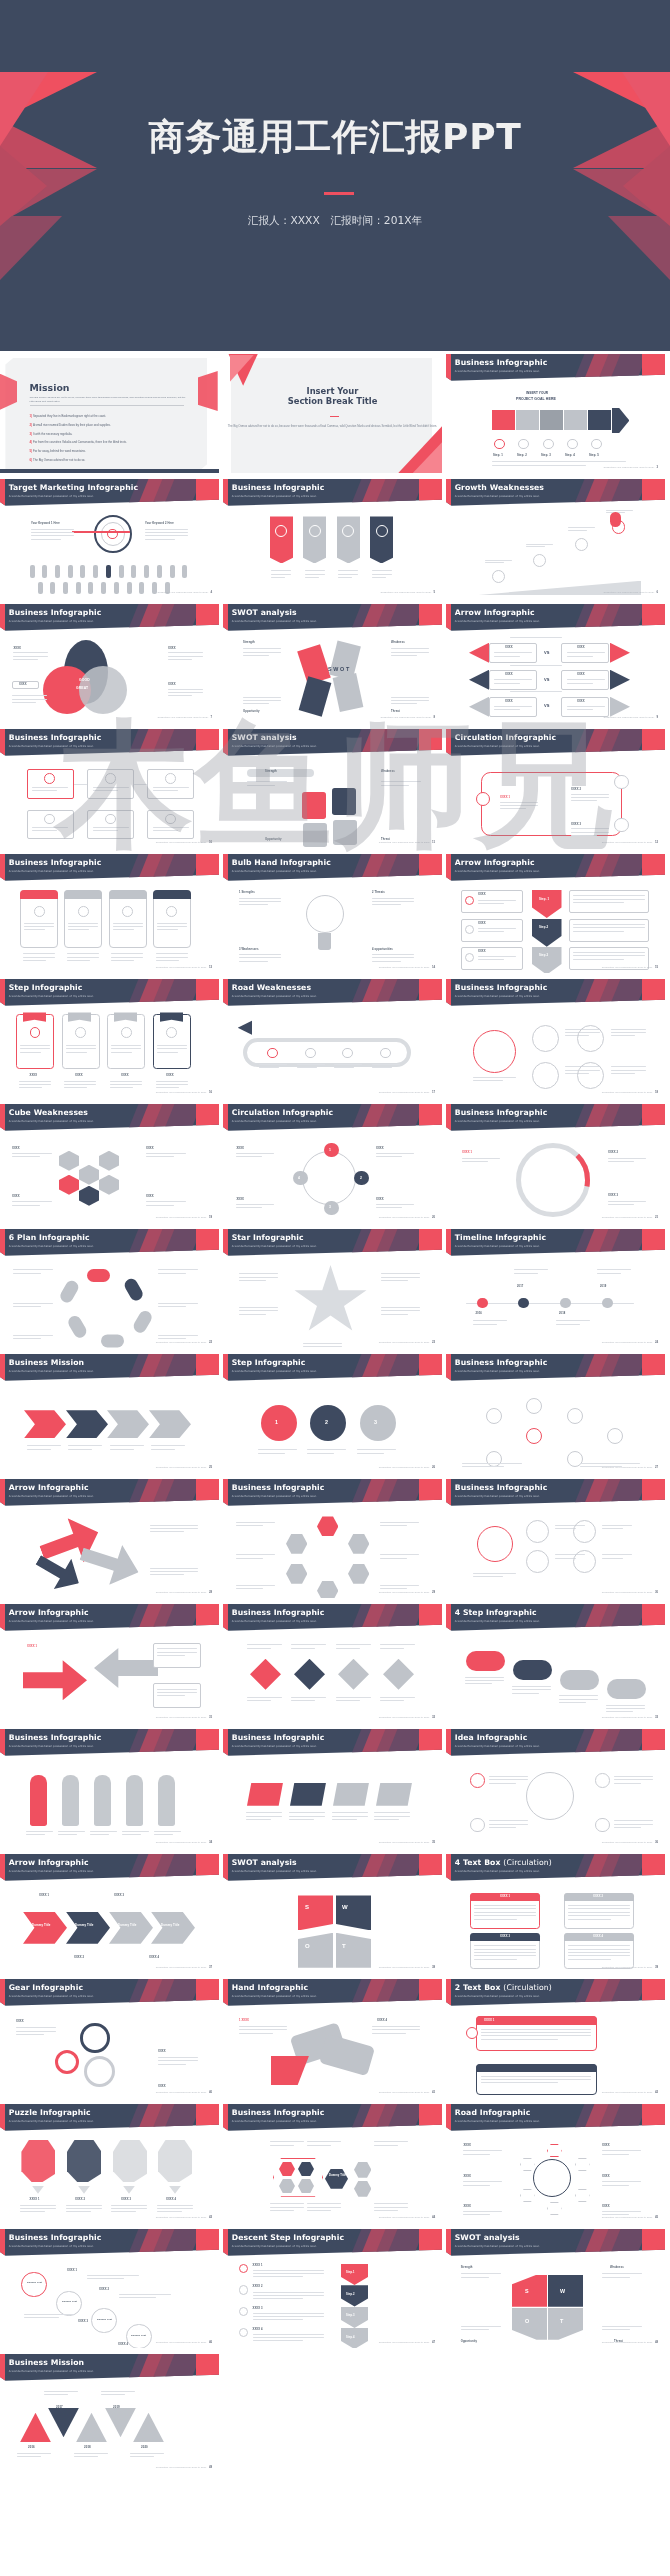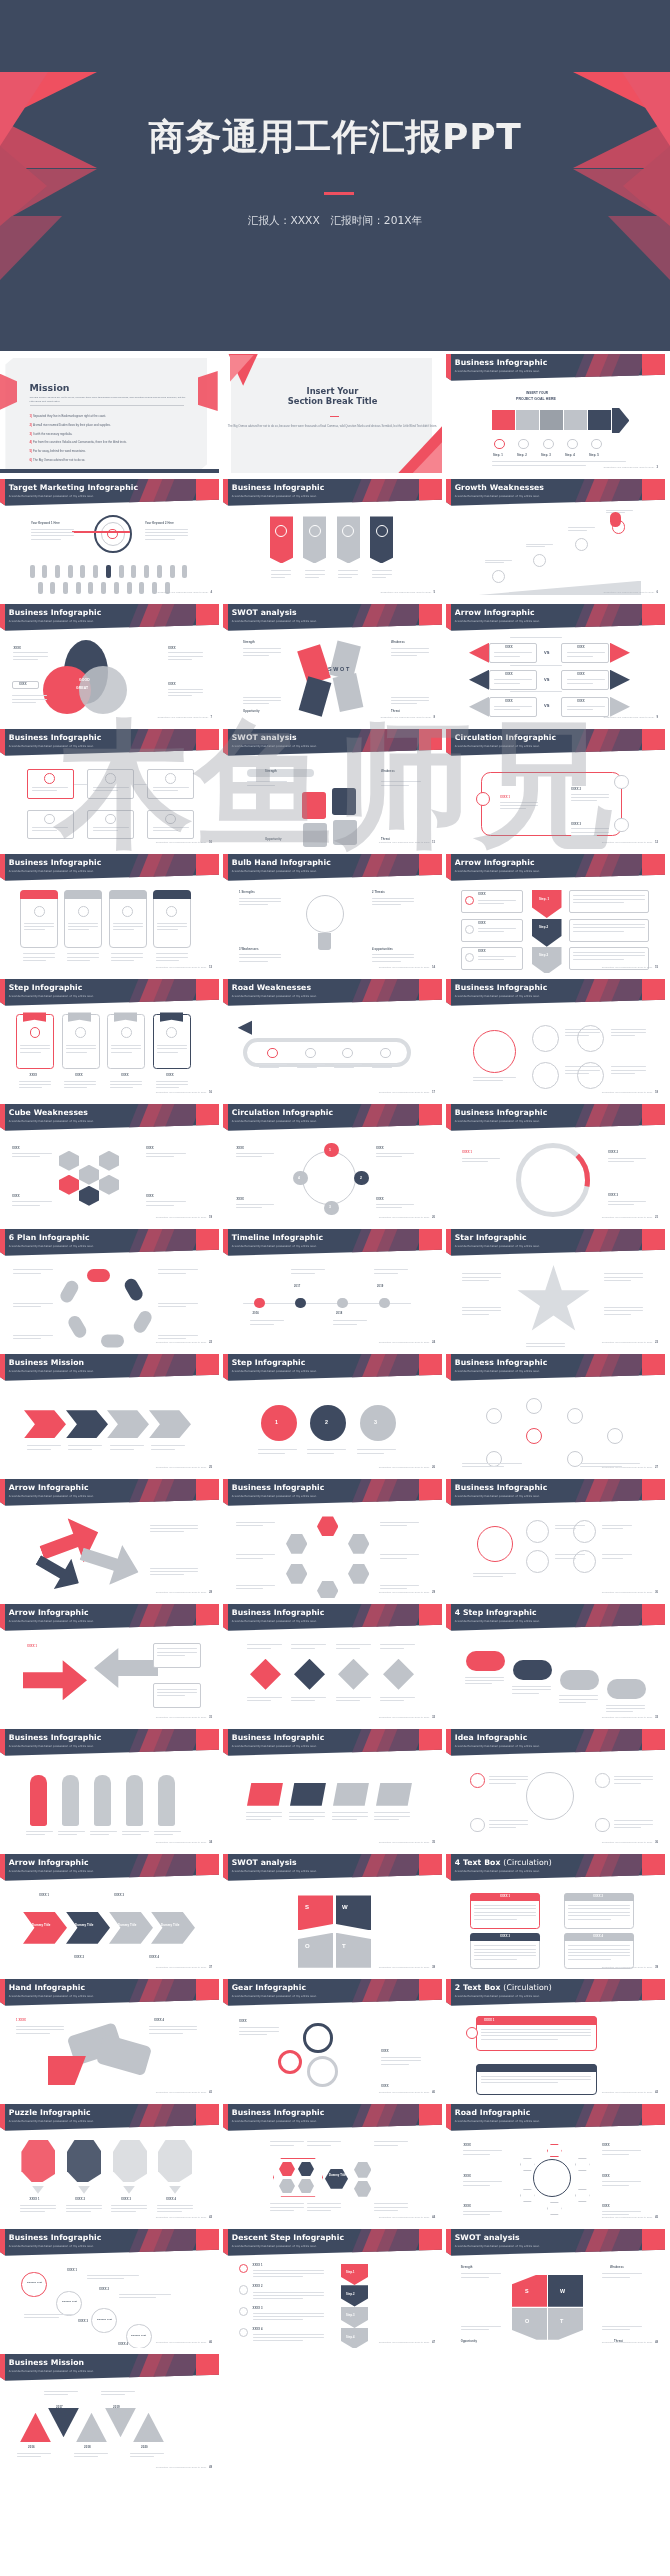--- a/index.html
+++ b/index.html
@@ -1153,20 +1153,52 @@
       <div class="cell">
         <div class="slide">
           <div class="sl-head">
             <div class="accent-left"></div>
             <div class="diag dg4"></div>
             <div class="diag dg3"></div>
             <div class="diag dg2"></div>
             <div class="diag dg1"></div>
             <div class="accent-right"></div>
           </div>
+          <div class="sl-title">Star Infographic</div>
+          <div class="sl-sub">A wonderful serenity has taken possession of my entire soul.</div>
+          <div class="sl-body">
+            <div class="art" style="left:70px;top:9.4px;width:75px;height:72px;background:#d9dce0;clip-path:polygon(50% 0,61% 35%,98% 35%,68% 57%,79% 91%,50% 70%,21% 91%,32% 57%,2% 35%,39% 35%);"></div>
+            <div class="txtline" style="left:16px;top:17.4px;width:39px;"></div>
+            <div class="txtline" style="left:16px;top:21px;width:39px;"></div>
+            <div class="txtline" style="left:16px;top:24px;width:27px;"></div>
+            <div class="txtline" style="left:158px;top:17.4px;width:39px;"></div>
+            <div class="txtline" style="left:158px;top:21px;width:39px;"></div>
+            <div class="txtline" style="left:158px;top:24px;width:27px;"></div>
+            <div class="txtline" style="left:16px;top:51px;width:39px;"></div>
+            <div class="txtline" style="left:16px;top:54px;width:39px;"></div>
+            <div class="txtline" style="left:16px;top:58px;width:27px;"></div>
+            <div class="txtline" style="left:158px;top:51px;width:39px;"></div>
+            <div class="txtline" style="left:158px;top:54px;width:39px;"></div>
+            <div class="txtline" style="left:158px;top:58px;width:27px;"></div>
+            <div class="txtline" style="left:80px;top:87px;width:39px;"></div>
+            <div class="txtline" style="left:80px;top:90px;width:39px;"></div>
+          </div>
+          <div class="sl-foot">Consulting your business from Goal to Goal.<b>23</b></div>
+        </div>
+      </div>
+      <div class="cell">
+        <div class="slide">
+          <div class="sl-head">
+            <div class="accent-left"></div>
+            <div class="diag dg4"></div>
+            <div class="diag dg3"></div>
+            <div class="diag dg2"></div>
+            <div class="diag dg1"></div>
+            <div class="accent-right"></div>
+          </div>
           <div class="sl-title">Timeline Infographic</div>
           <div class="sl-sub">A wonderful serenity has taken possession of my entire soul.</div>
           <div class="sl-body">
             <div class="txtline" style="left:20px;top:47px;width:168px;height:1.3px;"></div>
             <div class="art" style="left:31px;top:42px;width:10.7px;height:10.7px;background:#ef5060;border-radius:50%;"></div>
             <div class="lbl" style="left:29.5px;top:56px;">2016</div>
             <div class="txtline" style="left:27px;top:64px;width:34px;"></div>
             <div class="txtline" style="left:27px;top:68px;width:23.5px;"></div>
             <div class="art" style="left:72px;top:42px;width:10.7px;height:10.7px;background:#3e4a60;border-radius:50%;"></div>
             <div class="lbl" style="left:71px;top:29.5px;">2017</div>
@@ -1175,52 +1207,20 @@
             <div class="art" style="left:114px;top:42px;width:10.7px;height:10.7px;background:#bfc3c9;border-radius:50%;"></div>
             <div class="lbl" style="left:113px;top:56px;">2018</div>
             <div class="txtline" style="left:110px;top:64px;width:34px;"></div>
             <div class="txtline" style="left:110px;top:68px;width:23.5px;"></div>
             <div class="art" style="left:156px;top:42px;width:10.7px;height:10.7px;background:#bfc3c9;border-radius:50%;"></div>
             <div class="lbl" style="left:154px;top:29.5px;">2019</div>
             <div class="txtline" style="left:151px;top:13.4px;width:34px;"></div>
             <div class="txtline" style="left:151px;top:17px;width:23.5px;"></div>
           </div>
           <div class="sl-foot">Consulting your business from Goal to Goal.<b>24</b></div>
-        </div>
-      </div>
-      <div class="cell">
-        <div class="slide">
-          <div class="sl-head">
-            <div class="accent-left"></div>
-            <div class="diag dg4"></div>
-            <div class="diag dg3"></div>
-            <div class="diag dg2"></div>
-            <div class="diag dg1"></div>
-            <div class="accent-right"></div>
-          </div>
-          <div class="sl-title">Star Infographic</div>
-          <div class="sl-sub">A wonderful serenity has taken possession of my entire soul.</div>
-          <div class="sl-body">
-            <div class="art" style="left:70px;top:9.4px;width:75px;height:72px;background:#d9dce0;clip-path:polygon(50% 0,61% 35%,98% 35%,68% 57%,79% 91%,50% 70%,21% 91%,32% 57%,2% 35%,39% 35%);"></div>
-            <div class="txtline" style="left:16px;top:17.4px;width:39px;"></div>
-            <div class="txtline" style="left:16px;top:21px;width:39px;"></div>
-            <div class="txtline" style="left:16px;top:24px;width:27px;"></div>
-            <div class="txtline" style="left:158px;top:17.4px;width:39px;"></div>
-            <div class="txtline" style="left:158px;top:21px;width:39px;"></div>
-            <div class="txtline" style="left:158px;top:24px;width:27px;"></div>
-            <div class="txtline" style="left:16px;top:51px;width:39px;"></div>
-            <div class="txtline" style="left:16px;top:54px;width:39px;"></div>
-            <div class="txtline" style="left:16px;top:58px;width:27px;"></div>
-            <div class="txtline" style="left:158px;top:51px;width:39px;"></div>
-            <div class="txtline" style="left:158px;top:54px;width:39px;"></div>
-            <div class="txtline" style="left:158px;top:58px;width:27px;"></div>
-            <div class="txtline" style="left:80px;top:87px;width:39px;"></div>
-            <div class="txtline" style="left:80px;top:90px;width:39px;"></div>
-          </div>
-          <div class="sl-foot">Consulting your business from Goal to Goal.<b>23</b></div>
         </div>
       </div>
       <div class="cell">
         <div class="slide">
           <div class="sl-head">
             <div class="accent-left"></div>
             <div class="diag dg4"></div>
             <div class="diag dg3"></div>
             <div class="diag dg2"></div>
             <div class="diag dg1"></div>
@@ -1698,65 +1698,65 @@
       <div class="cell">
         <div class="slide">
           <div class="sl-head">
             <div class="accent-left"></div>
             <div class="diag dg4"></div>
             <div class="diag dg3"></div>
             <div class="diag dg2"></div>
             <div class="diag dg1"></div>
             <div class="accent-right"></div>
           </div>
-          <div class="sl-title">Hand Infographic</div>
-          <div class="sl-sub">A wonderful serenity has taken possession of my entire soul.</div>
-          <div class="sl-body">
-            <div class="art" style="left:70px;top:23px;width:50px;height:29.5px;background:#bfc3c9;border-radius:5.4px;transform:rotate(-18deg);"></div>
-            <div class="art" style="left:99px;top:34px;width:50px;height:29.5px;background:#bfc3c9;border-radius:5.4px;transform:rotate(16deg);"></div>
-            <div class="art" style="left:48px;top:50px;width:38px;height:29.5px;background:#ef5060;clip-path:polygon(0 0,100% 0,70% 100%,0 100%);"></div>
-            <div class="lbl r" style="left:16px;top:13.4px;">1  XXXX</div>
-            <div class="txtline" style="left:16px;top:20px;width:48px;"></div>
-            <div class="txtline" style="left:16px;top:23.5px;width:48px;"></div>
-            <div class="txtline" style="left:16px;top:27px;width:34px;"></div>
-            <div class="lbl" style="left:154px;top:13.4px;">XXXX  4</div>
-            <div class="txtline" style="left:149px;top:20px;width:48px;"></div>
-            <div class="txtline" style="left:149px;top:23.5px;width:48px;"></div>
-            <div class="txtline" style="left:149px;top:27px;width:34px;"></div>
-          </div>
-          <div class="sl-foot">Consulting your business from Goal to Goal.<b>41</b></div>
-        </div>
-      </div>
-      <div class="cell">
-        <div class="slide">
-          <div class="sl-head">
-            <div class="accent-left"></div>
-            <div class="diag dg4"></div>
-            <div class="diag dg3"></div>
-            <div class="diag dg2"></div>
-            <div class="diag dg1"></div>
-            <div class="accent-right"></div>
-          </div>
           <div class="sl-title">Gear Infographic</div>
           <div class="sl-sub">A wonderful serenity has taken possession of my entire soul.</div>
           <div class="sl-body">
             <div class="ring navy" style="left:80px;top:17.4px;width:29.5px;height:29.5px;border-width:3.4px;"></div>
             <div class="ring red" style="left:55px;top:44px;width:24px;height:24px;border-width:3.4px;"></div>
             <div class="ring" style="left:84px;top:50px;width:31px;height:31px;border-width:3.4px;"></div>
             <div class="lbl" style="left:16px;top:14.7px;">XXXX</div>
             <div class="txtline" style="left:16px;top:21.4px;width:40px;"></div>
             <div class="txtline" style="left:16px;top:25px;width:40px;"></div>
             <div class="txtline" style="left:16px;top:28px;width:28px;"></div>
             <div class="lbl" style="left:158px;top:44px;">XXXX</div>
             <div class="txtline" style="left:158px;top:51px;width:40px;"></div>
             <div class="txtline" style="left:158px;top:54px;width:40px;"></div>
             <div class="txtline" style="left:158px;top:58px;width:28px;"></div>
             <div class="lbl" style="left:158px;top:79px;">XXXX</div>
           </div>
           <div class="sl-foot">Consulting your business from Goal to Goal.<b>40</b></div>
+        </div>
+      </div>
+      <div class="cell">
+        <div class="slide">
+          <div class="sl-head">
+            <div class="accent-left"></div>
+            <div class="diag dg4"></div>
+            <div class="diag dg3"></div>
+            <div class="diag dg2"></div>
+            <div class="diag dg1"></div>
+            <div class="accent-right"></div>
+          </div>
+          <div class="sl-title">Hand Infographic</div>
+          <div class="sl-sub">A wonderful serenity has taken possession of my entire soul.</div>
+          <div class="sl-body">
+            <div class="art" style="left:70px;top:23px;width:50px;height:29.5px;background:#bfc3c9;border-radius:5.4px;transform:rotate(-18deg);"></div>
+            <div class="art" style="left:99px;top:34px;width:50px;height:29.5px;background:#bfc3c9;border-radius:5.4px;transform:rotate(16deg);"></div>
+            <div class="art" style="left:48px;top:50px;width:38px;height:29.5px;background:#ef5060;clip-path:polygon(0 0,100% 0,70% 100%,0 100%);"></div>
+            <div class="lbl r" style="left:16px;top:13.4px;">1  XXXX</div>
+            <div class="txtline" style="left:16px;top:20px;width:48px;"></div>
+            <div class="txtline" style="left:16px;top:23.5px;width:48px;"></div>
+            <div class="txtline" style="left:16px;top:27px;width:34px;"></div>
+            <div class="lbl" style="left:154px;top:13.4px;">XXXX  4</div>
+            <div class="txtline" style="left:149px;top:20px;width:48px;"></div>
+            <div class="txtline" style="left:149px;top:23.5px;width:48px;"></div>
+            <div class="txtline" style="left:149px;top:27px;width:34px;"></div>
+          </div>
+          <div class="sl-foot">Consulting your business from Goal to Goal.<b>41</b></div>
         </div>
       </div>
       <div class="cell">
         <div class="slide">
           <div class="sl-head">
             <div class="accent-left"></div>
             <div class="diag dg4"></div>
             <div class="diag dg3"></div>
             <div class="diag dg2"></div>
             <div class="diag dg1"></div>

